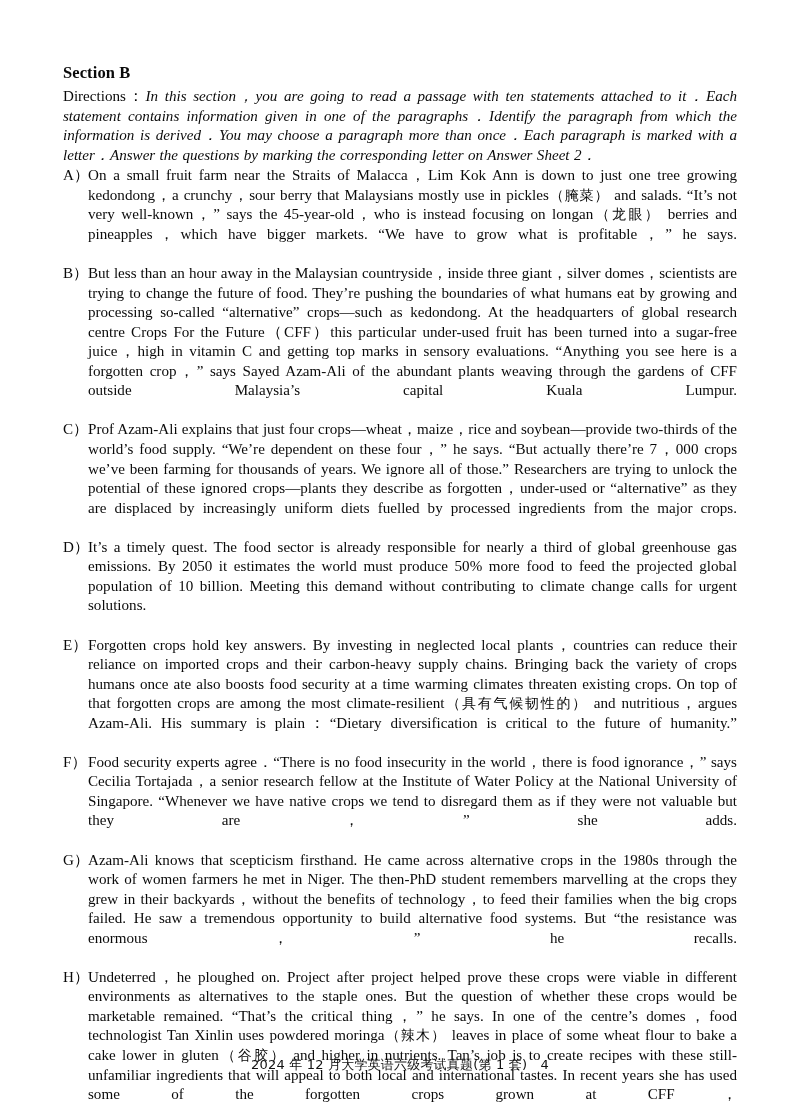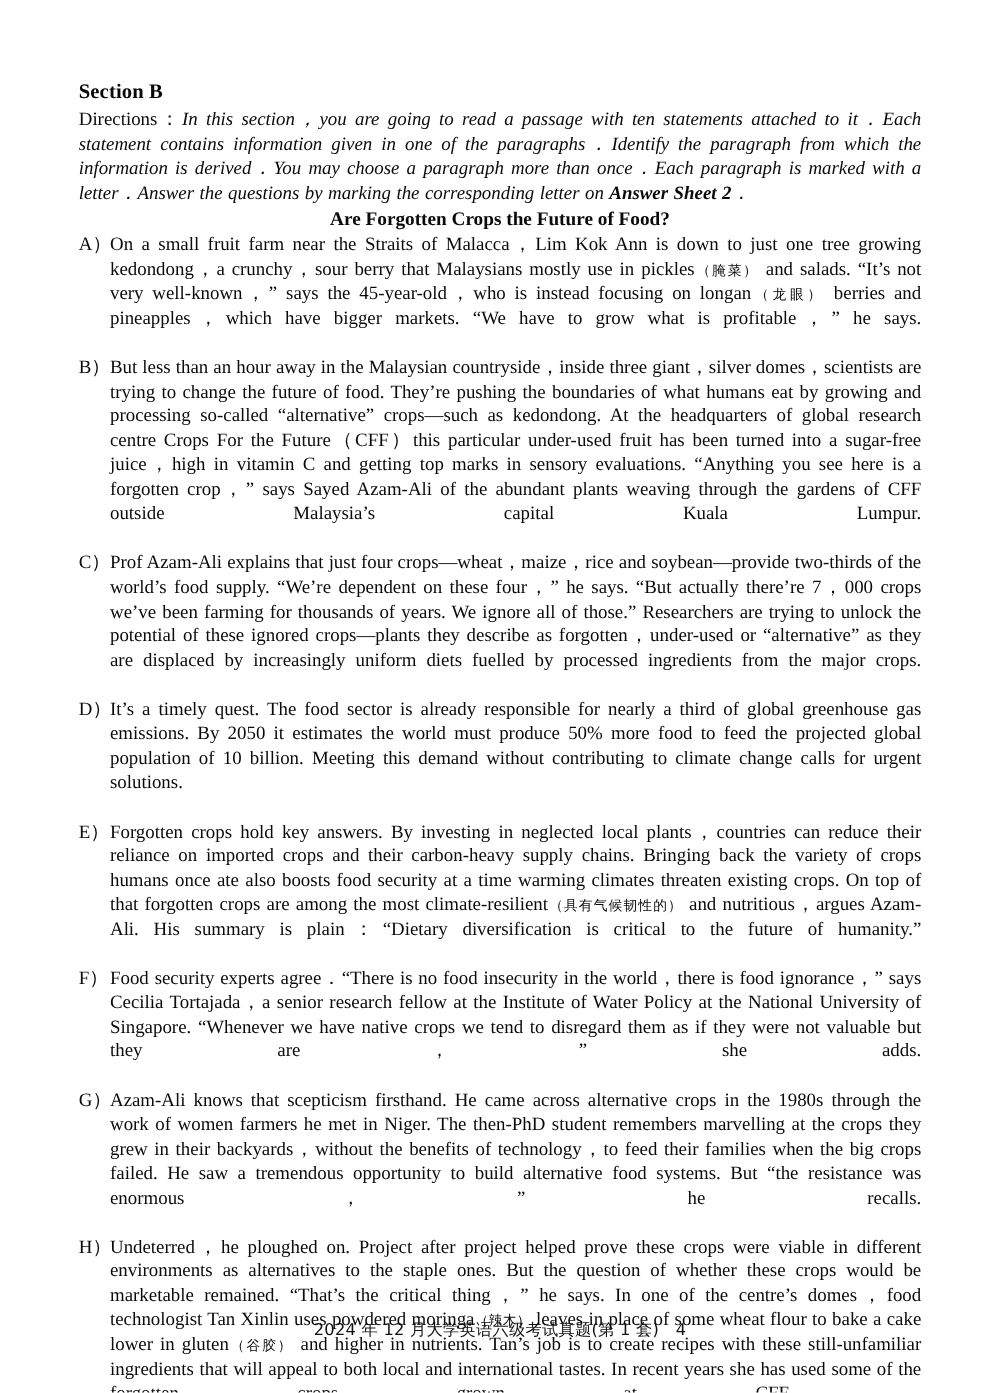--- a/index.html
+++ b/index.html
@@ -48,21 +48,21 @@
     text-justify: inter-word;
     margin: 0 0 1px 0;
     word-spacing: 0.6px;
   }
   .directions .lbl {
     font-style: normal;
     font-weight: normal;
   }
   .directions .bi {
     font-style: italic;
-    font-weight: bold;
+    font-weight: normal;
   }
 
   
   .passage-title {
     font-weight: bold;
     font-size: 15.4px;
     line-height: 20px;
     text-align: center;
     margin: 1px 0 1px 0;
   }
@@ -92,21 +92,21 @@
     display: block;
   }
   .para > .ptext::after {
     content: "";
     display: inline-block;
     width: 100%;
   }
   .it { }
   .cjk {
     font-family: "DejaVu Sans", "Liberation Sans", sans-serif;
-    font-size: 11px;
+    font-size: 14px;
   }
 
   
   .footer {
     position: absolute;
     left: 0;
     top: 1056px;
     width: 800px;
     text-align: center;
     font-family: "DejaVu Sans", "Liberation Sans", sans-serif;
@@ -119,21 +119,20 @@
 </head>
 <body>
 
 <div class="page">
   <div class="content">
 
     <div class="section-heading">Section B</div>
 
     <p class="directions"><span class="lbl">Directions</span><span class="lbl">：</span><span>In this section，you are going to read a passage with ten statements attached to it．Each statement contains information given in one of the paragraphs．Identify the paragraph from which the information is derived．You may choose a paragraph more than once．Each paragraph is marked with a letter．Answer the questions by marking the corresponding letter on </span><span class="bi">Answer Sheet 2</span><span>．</span></p>
 
-    <div class="passage-title">Are Forgotten Crops the Future of Food?</div>
 
     <div id="paragraphs">
         <div class="para">
           <span class="marker">A）</span>
           <span class="ptext"><span>On a small fruit farm near the Straits of Malacca，Lim Kok Ann is down to just one tree growing kedondong，a crunchy，sour berry that Malaysians mostly use in </span><span class="it">pickles</span><span class="cjk">（腌菜）</span><span> and salads. “It’s not very well-known，” says the 45-year-old，who is instead focusing on </span><span class="it">longan</span><span class="cjk">（龙眼）</span><span> berries and pineapples，which have bigger markets. “We have to grow what is profitable，” he says.</span></span>
         </div>
         <div class="para">
           <span class="marker">B）</span>
           <span class="ptext"><span>But less than an hour away in the Malaysian countryside，inside three giant，silver domes，scientists are trying to change the future of food. They’re pushing the boundaries of what humans eat by growing and processing so-called “alternative” crops—such as kedondong. At the headquarters of global research centre Crops For the Future（CFF）this particular under-used fruit has been turned into a sugar-free juice，high in vitamin C and getting top marks in sensory evaluations. “Anything you see here is a forgotten crop，” says Sayed Azam-Ali of the abundant plants weaving through the gardens of CFF outside Malaysia’s capital Kuala Lumpur.</span></span>
         </div>

